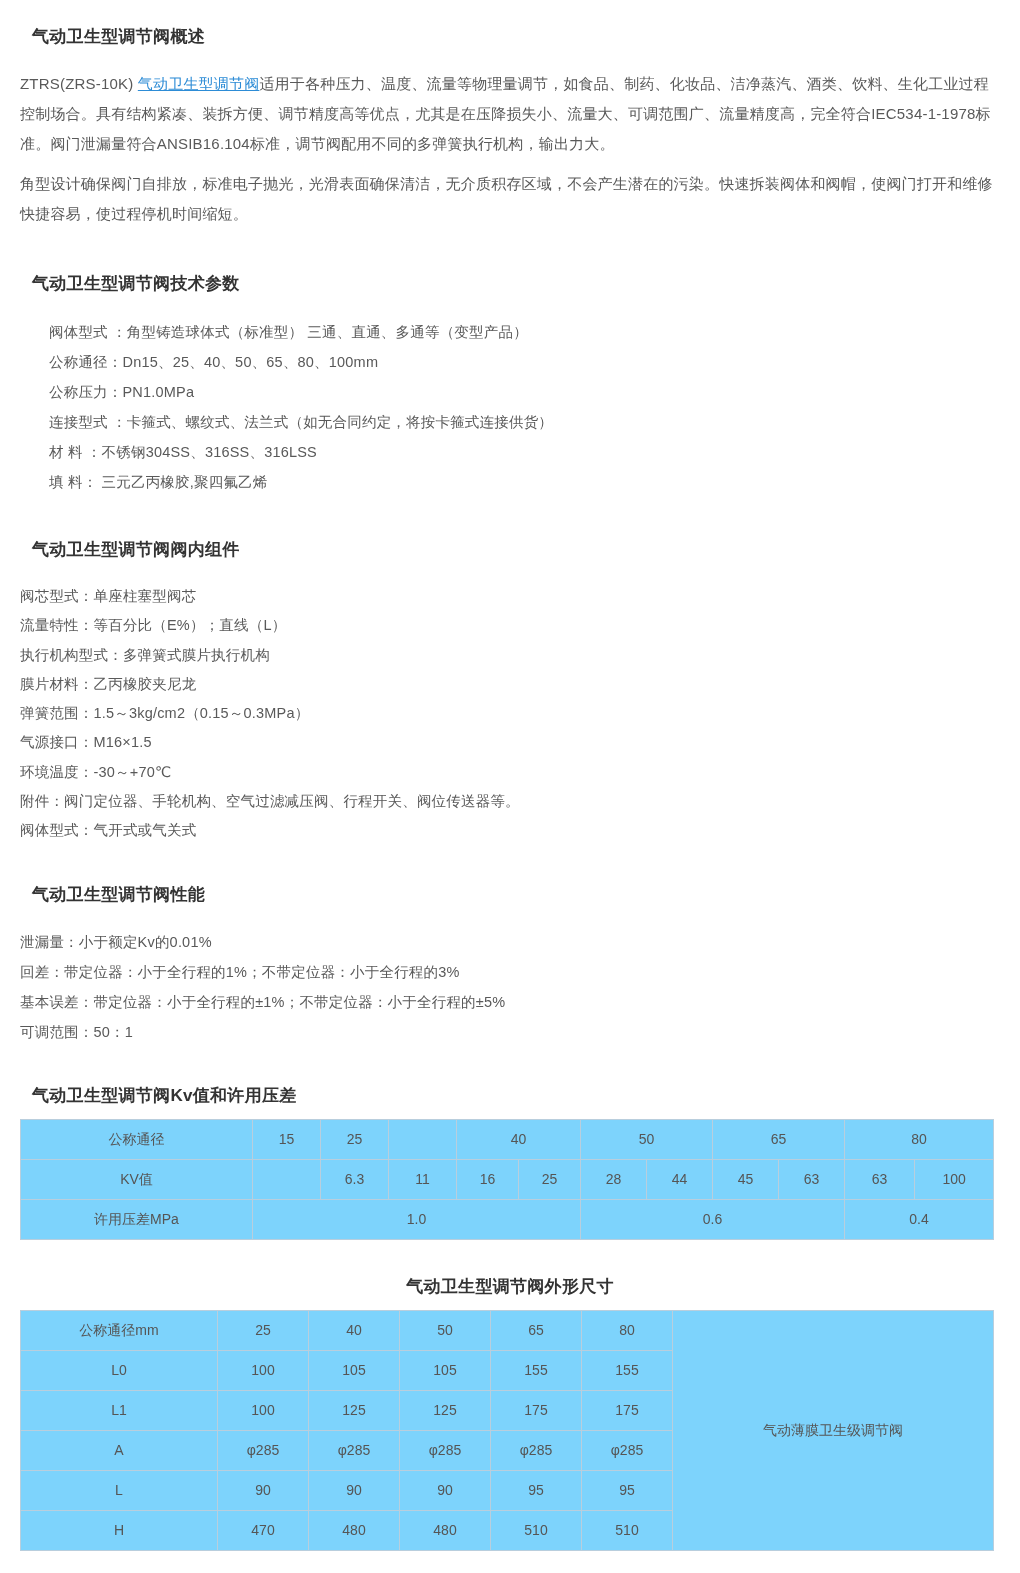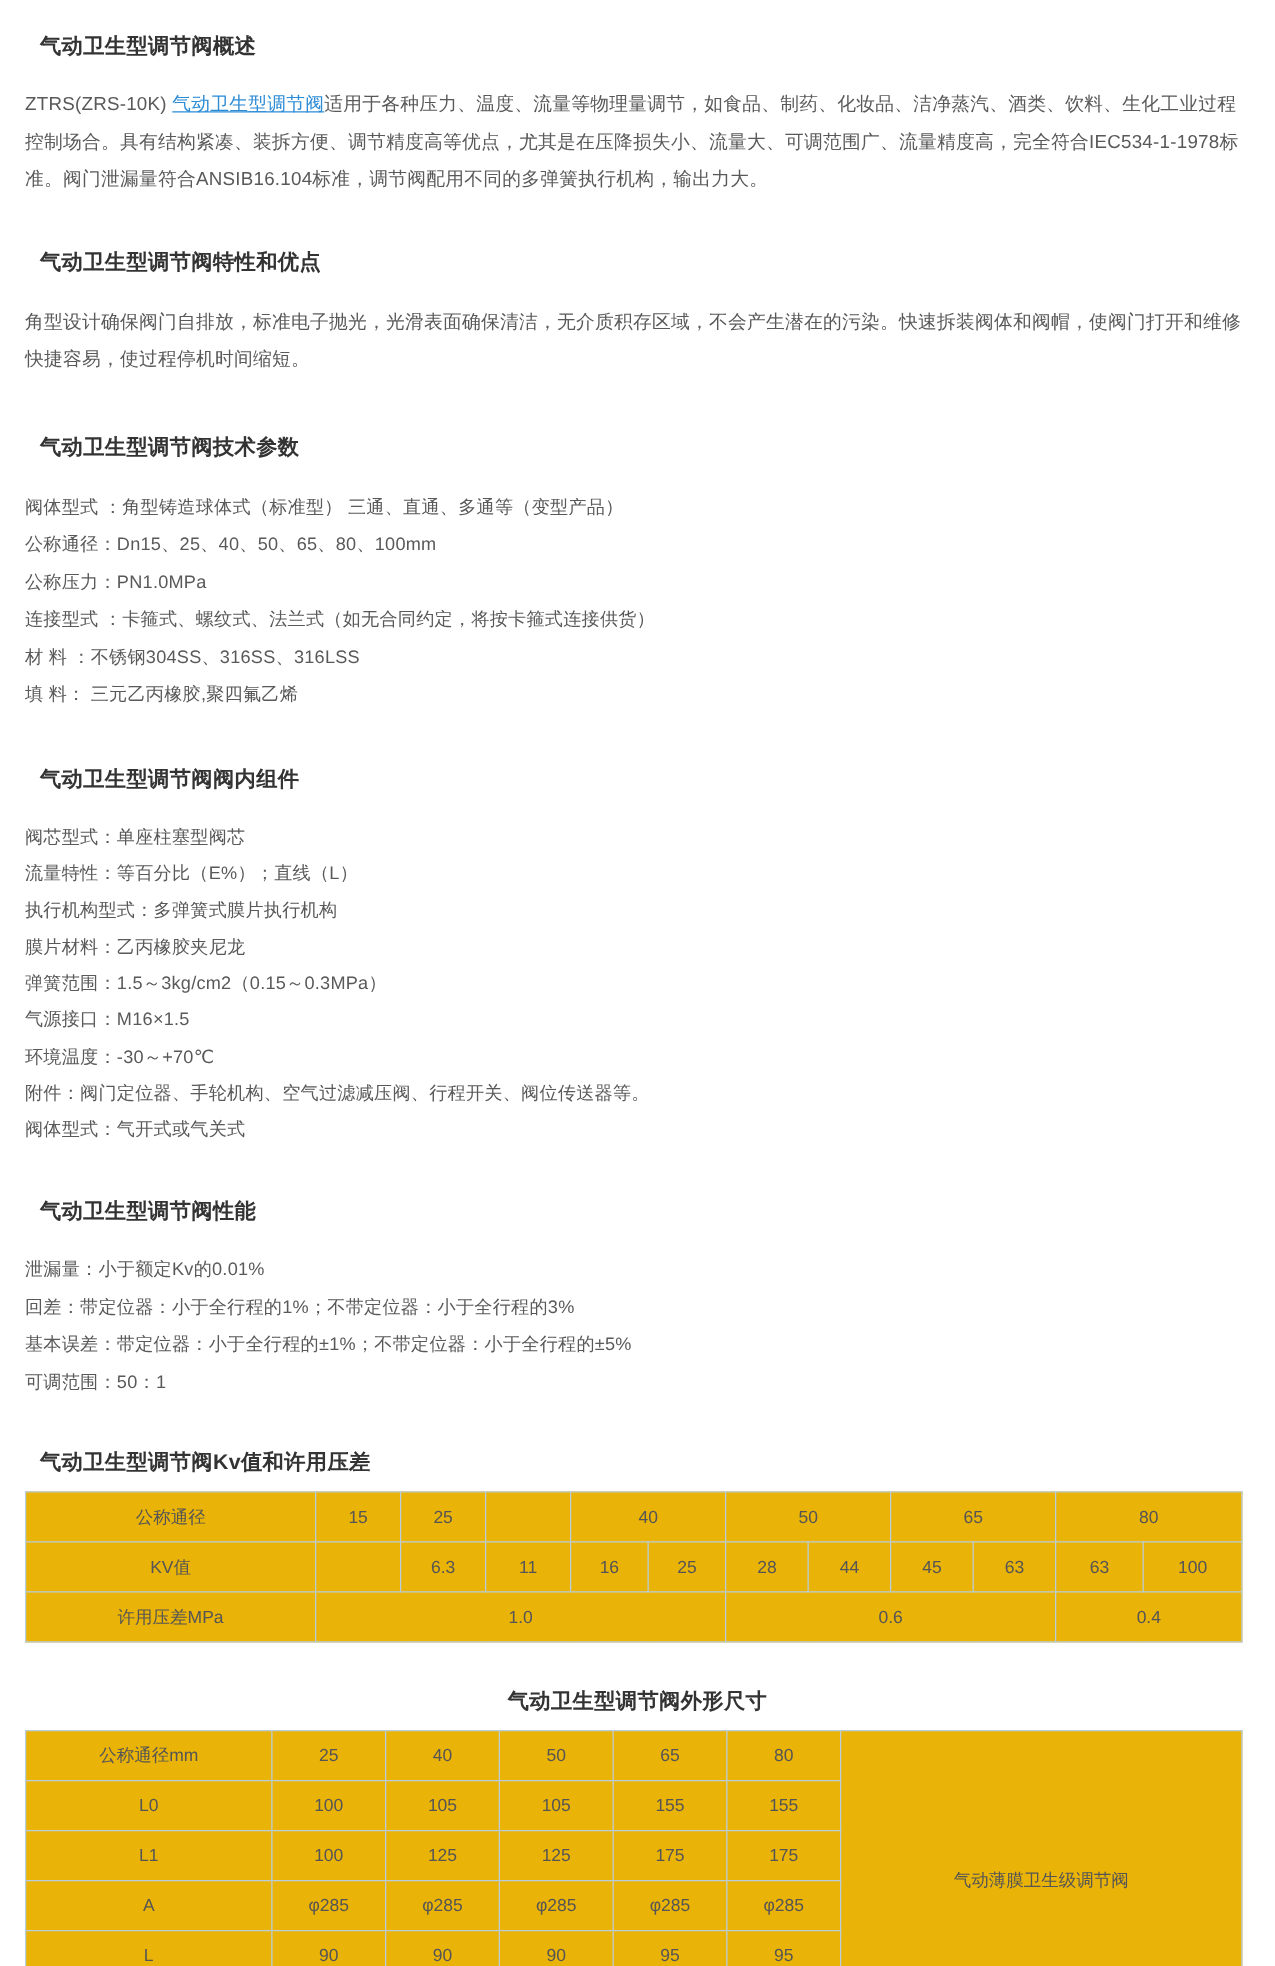--- a/index.html
+++ b/index.html
@@ -50,37 +50,37 @@
     color: #2d8cd6;
     text-decoration: underline;
   }
 
   
   .blk-overview-title { padding-top: 14px; }
   .blk-overview-body  { padding-top: 9px; }
   .blk-feature-title  { padding-top: 28px; }
   .blk-feature-body   { padding-top: 10px; }
   .blk-tech-title     { padding-top: 32px; }
-  .blk-tech-body      { padding-top: 10px; }
+  .blk-tech-body      { padding-top: 10px; margin-left: 29px; }
   .blk-inner-title    { padding-top: 30px; }
   .blk-inner-body     { padding-top: 9px; }
   .blk-perf-title     { padding-top: 26px; }
   .blk-perf-body      { padding-top: 9px; }
   .blk-kv-title       { padding-top: 26px; }
   .blk-dim-title      { padding-top: 24px; text-align: center; }
   .blk-order-title    { padding-top: 30px; }
   .blk-order-body     { padding-top: 9px; }
 
   
   table.data-table {
     border-collapse: collapse;
     table-layout: fixed;
     width: 973px;
     margin-top: 12px;
-    background: #eab308;
+    background: #7dd3fc;
   }
   table.data-table td {
     border: 1px solid #b9cedd;
     text-align: center;
     vertical-align: middle;
     font-size: 14px;
     color: #555555;
     height: 40px;
     padding: 2px 3px;
     line-height: 18px;
@@ -97,23 +97,20 @@
 
 <div class="page">
 
   <div class="blk-overview-title">
     <h2 class="section-title">气动卫生型调节阀概述</h2>
   </div>
   <div class="blk-overview-body">
     <p class="para"><span>ZTRS(ZRS-10K) </span><a class="inline-link" href="#">气动卫生型调节阀</a><span>适用于各种压力、温度、流量等物理量调节，如食品、制药、化妆品、洁净蒸汽、酒类、饮料、生化工业过程控制场合。具有结构紧凑、装拆方便、调节精度高等优点，尤其是在压降损失小、流量大、可调范围广、流量精度高，完全符合IEC534-1-1978标准。阀门泄漏量符合ANSIB16.104标准，调节阀配用不同的多弹簧执行机构，输出力大。</span></p>
   </div>
 
-  <div class="blk-feature-title">
-    <h2 class="section-title">气动卫生型调节阀特性和优点</h2>
-  </div>
   <div class="blk-feature-body">
     <p class="para">角型设计确保阀门自排放，标准电子抛光，光滑表面确保清洁，无介质积存区域，不会产生潜在的污染。快速拆装阀体和阀帽，使阀门打开和维修快捷容易，使过程停机时间缩短。</p>
   </div>
 
   <div class="blk-tech-title">
     <h2 class="section-title">气动卫生型调节阀技术参数</h2>
   </div>
   <div class="blk-tech-body">
     <p class="spec">阀体型式 ：角型铸造球体式（标准型） 三通、直通、多通等（变型产品）</p>
     <p class="spec">公称通径：Dn15、25、40、50、65、80、100mm</p>

